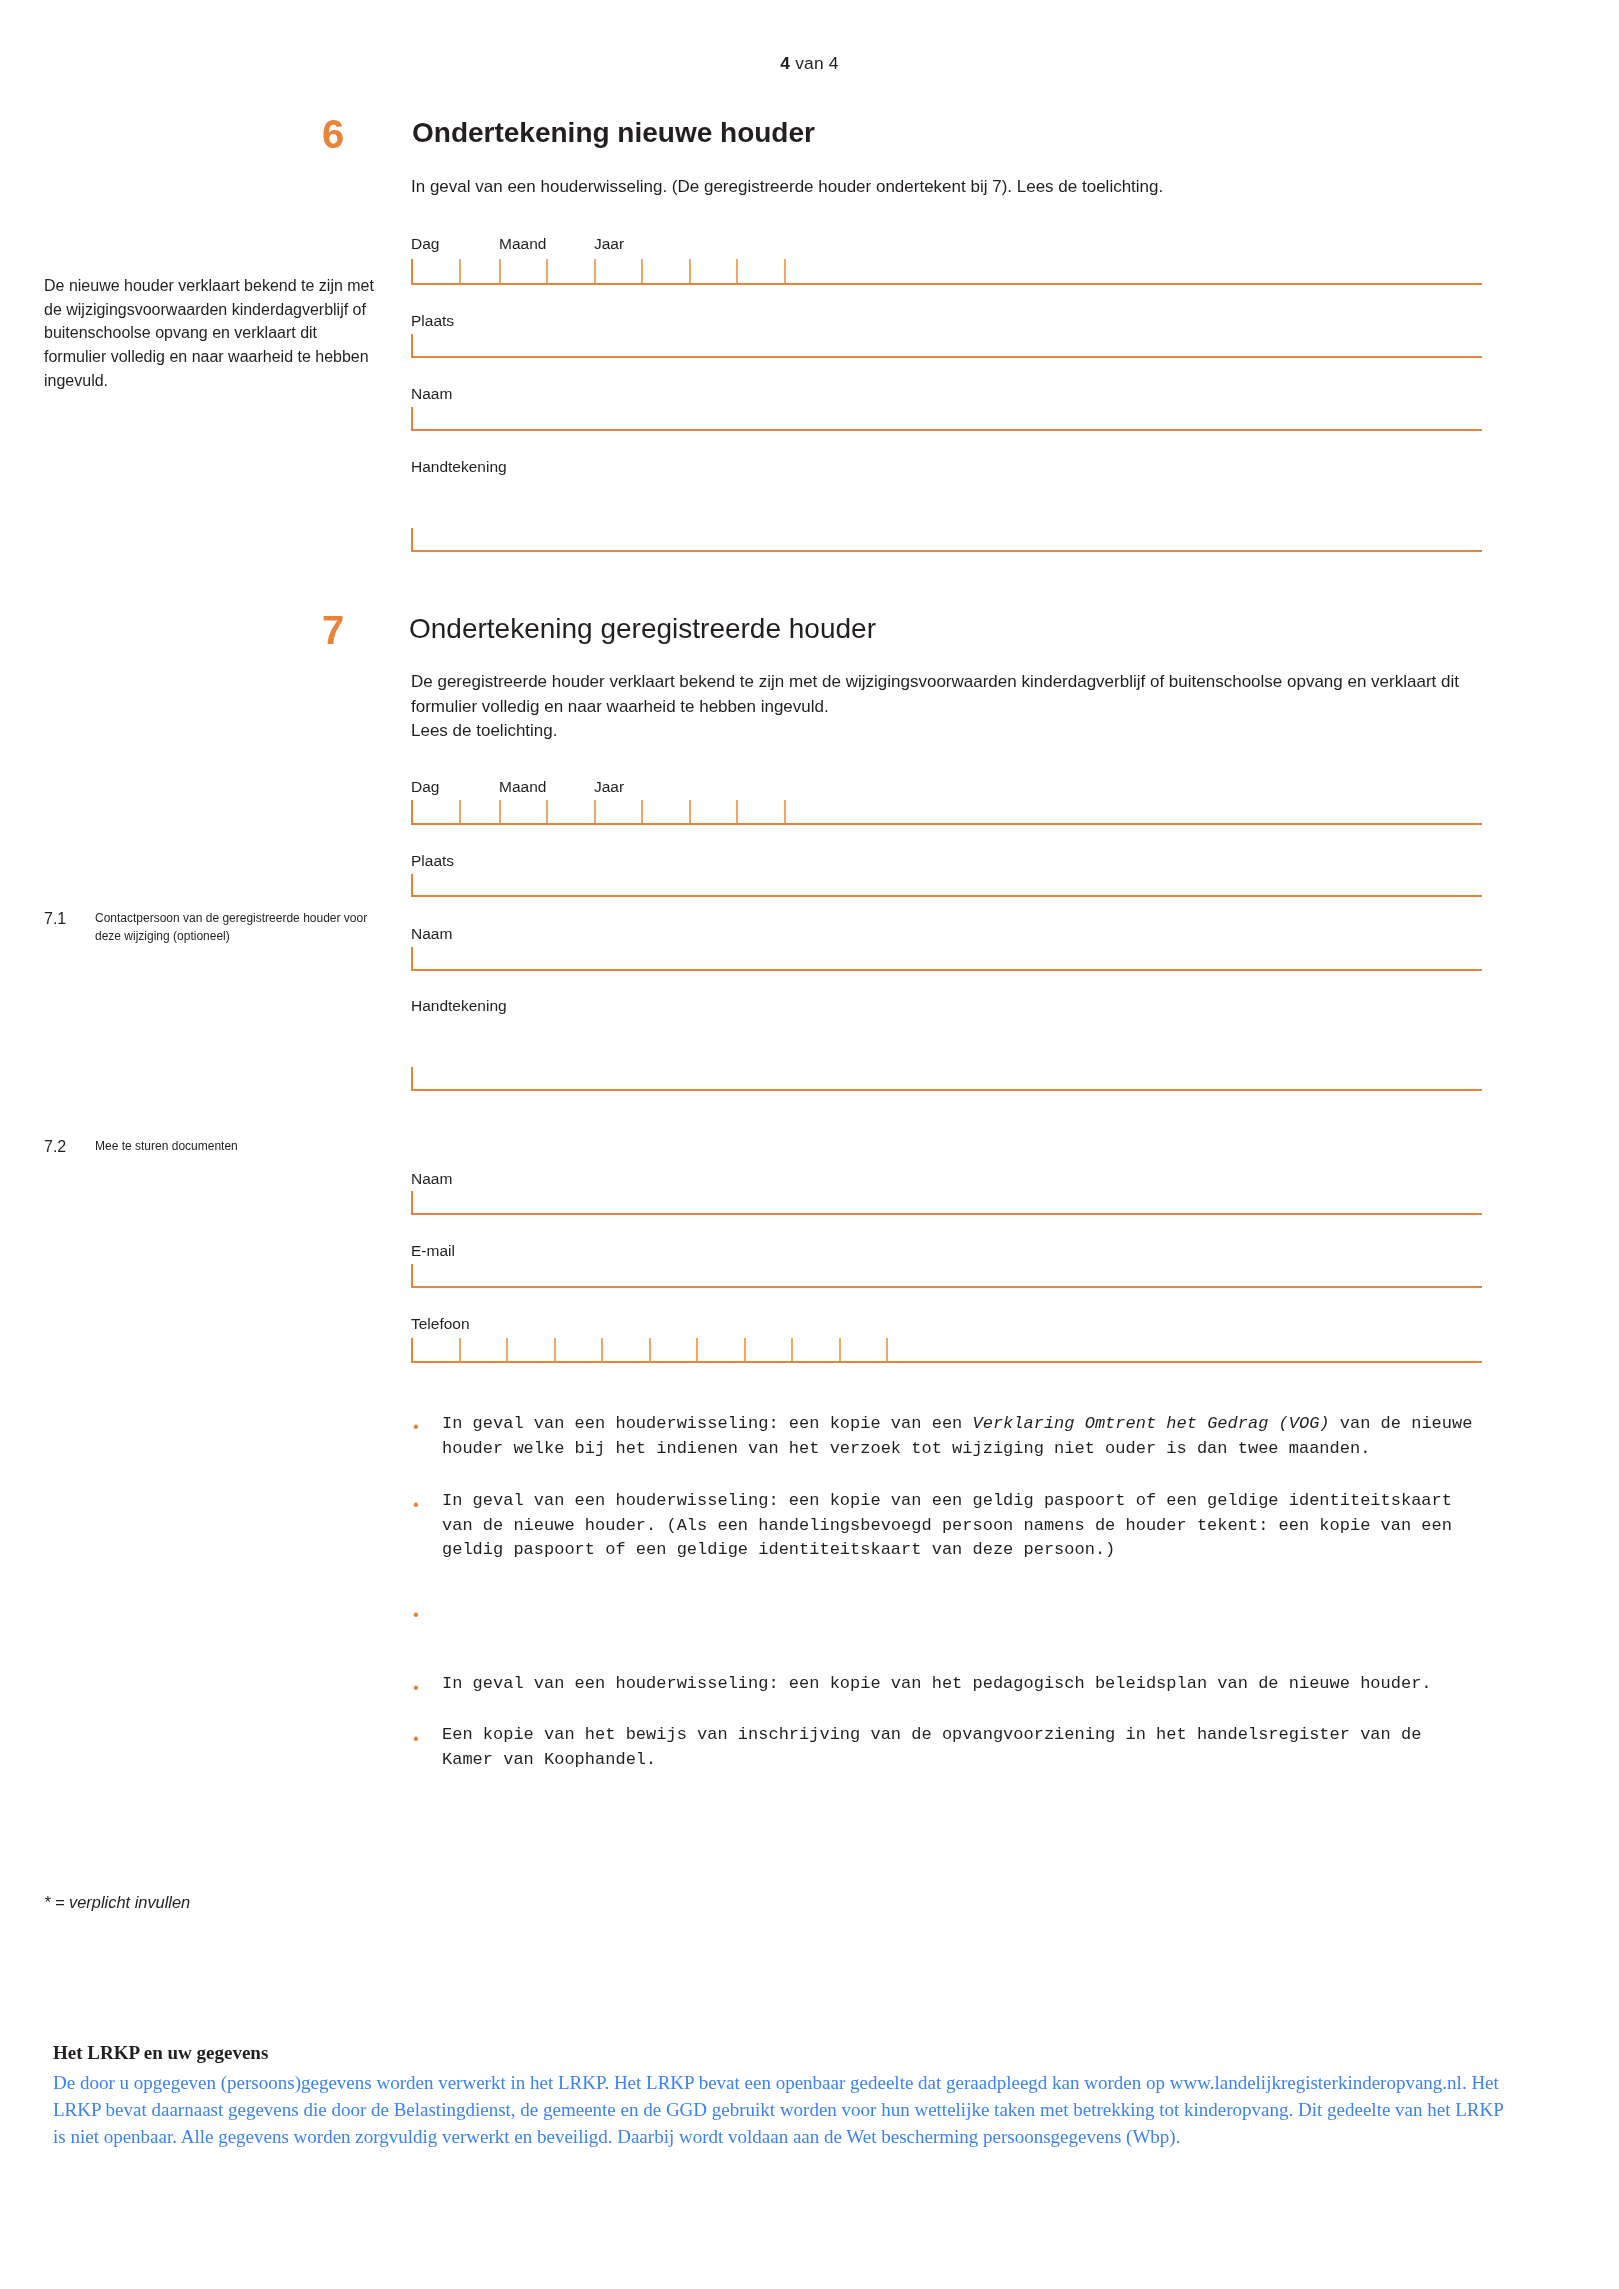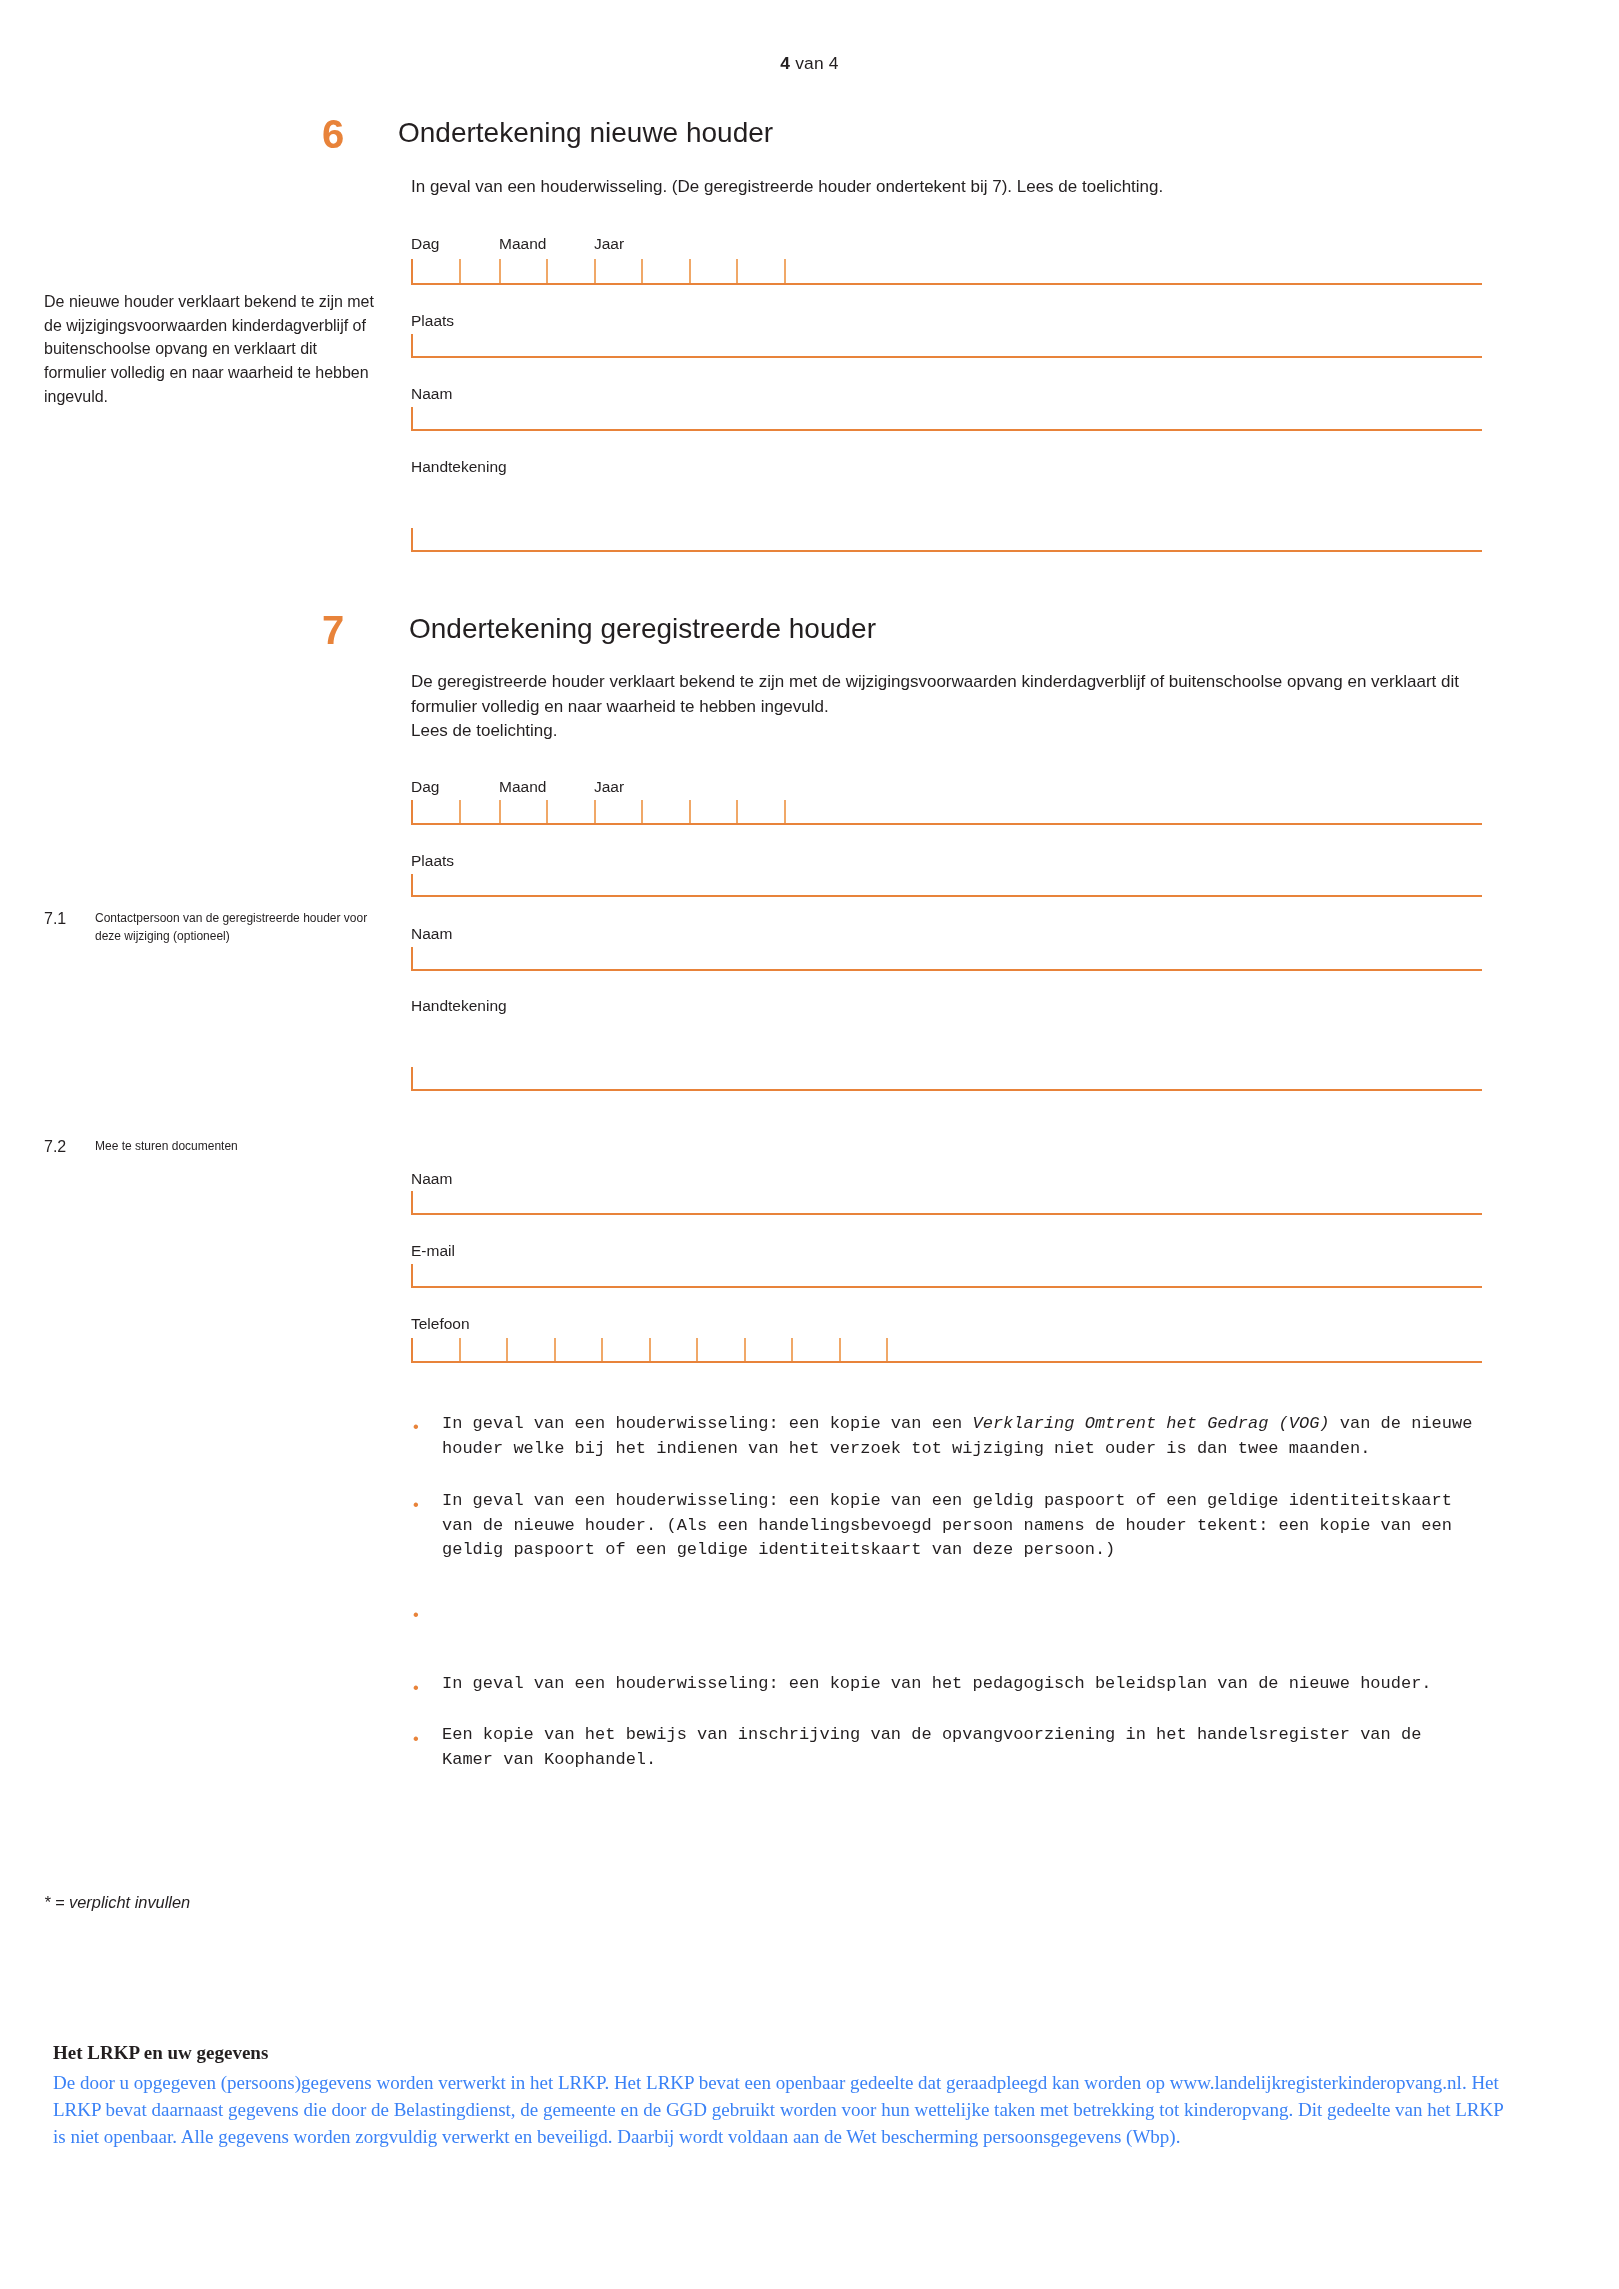--- a/index.html
+++ b/index.html
@@ -142,24 +142,24 @@
 
 <div class="page">
 
   <div class="page-number">
     <b>4</b>
     <span>van</span>
     <span>4</span>
   </div>
 
   <div class="sect-num" style="left:322px; top:114px;">6</div>
-  <div class="sect-title" style="left:398px; top:117px;">Ondertekening nieuwe houder</div>
+  <div class="sect-title" style="left:412px; top:117px;font-weight:bold;">Ondertekening nieuwe houder</div>
   <div class="sect-intro" style="left:411px; top:175px; width:1078px;">In geval van een houderwisseling. (De geregistreerde houder ondertekent bij 7). Lees de toelichting.</div>
 
-  <div class="left-note" style="left:44px; top:274px; width:338px;margin-top:16px;">De nieuwe houder verklaart bekend te zijn met de wijzigingsvoorwaarden kinderdagverblijf of buitenschoolse opvang en verklaart dit formulier volledig en naar waarheid te hebben ingevuld.</div>
+  <div class="left-note" style="left:44px; top:274px; width:338px;">De nieuwe houder verklaart bekend te zijn met de wijzigingsvoorwaarden kinderdagverblijf of buitenschoolse opvang en verklaart dit formulier volledig en naar waarheid te hebben ingevuld.</div>
 
   <div class="field-label" style="left:411px; top:235px;">Dag</div>
   <div class="field-label" style="left:499px; top:235px;">Maand</div>
   <div class="field-label" style="left:594px; top:235px;">Jaar</div>
 
   <div class="tick-dark" style="left:411px; top:259px; height:24px;"></div>
   <div class="tick" style="left:459px; top:259px; height:24px;"></div>
   <div class="tick" style="left:499px; top:259px; height:24px;"></div>
   <div class="tick" style="left:546px; top:259px; height:24px;"></div>
   <div class="tick" style="left:594px; top:259px; height:24px;"></div>

